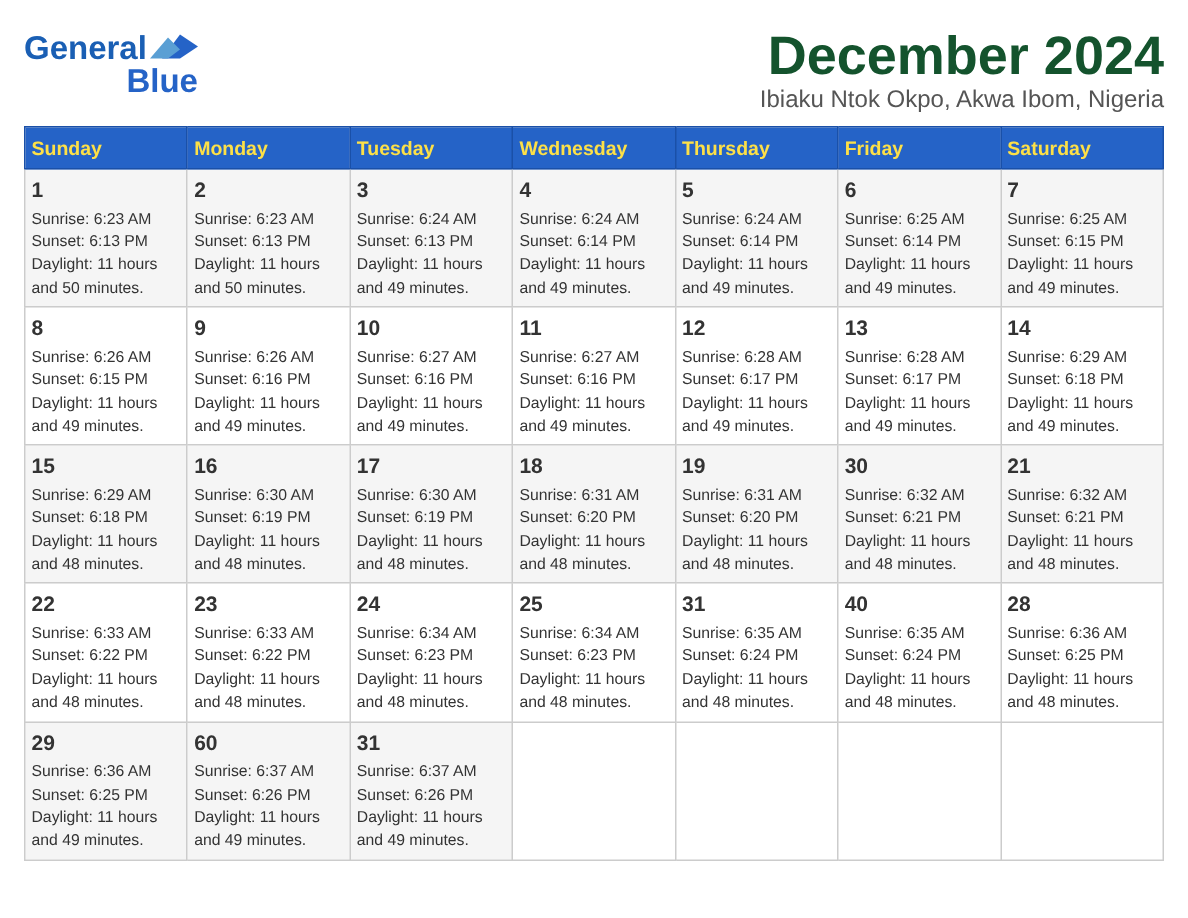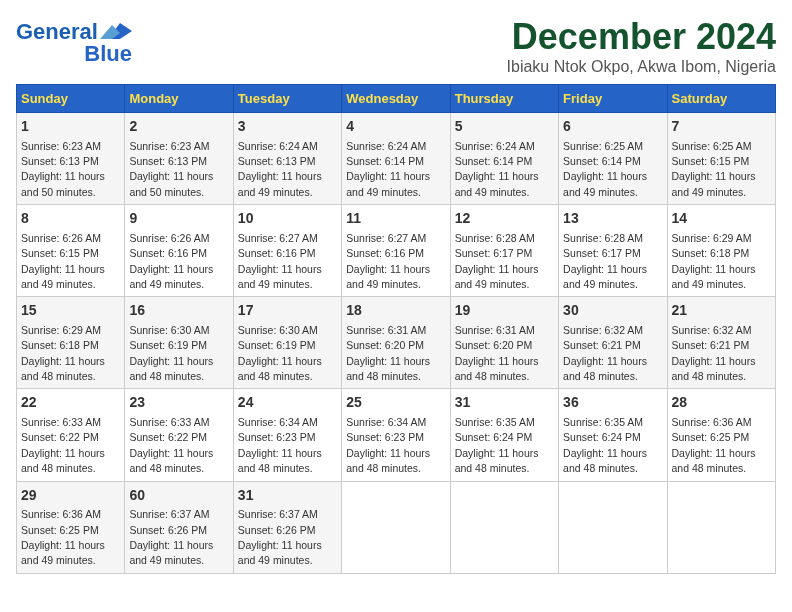--- a/index.html
+++ b/index.html
@@ -145,21 +145,21 @@
         <td><span class="day-number">19</span><span class="day-info">Sunrise: 6:31 AM<br>Sunset: 6:20 PM<br>Daylight: 11 hours and 48 minutes.</span></td>
         <td><span class="day-number">30</span><span class="day-info">Sunrise: 6:32 AM<br>Sunset: 6:21 PM<br>Daylight: 11 hours and 48 minutes.</span></td>
         <td><span class="day-number">21</span><span class="day-info">Sunrise: 6:32 AM<br>Sunset: 6:21 PM<br>Daylight: 11 hours and 48 minutes.</span></td>
       </tr>
       <tr>
         <td><span class="day-number">22</span><span class="day-info">Sunrise: 6:33 AM<br>Sunset: 6:22 PM<br>Daylight: 11 hours and 48 minutes.</span></td>
         <td><span class="day-number">23</span><span class="day-info">Sunrise: 6:33 AM<br>Sunset: 6:22 PM<br>Daylight: 11 hours and 48 minutes.</span></td>
         <td><span class="day-number">24</span><span class="day-info">Sunrise: 6:34 AM<br>Sunset: 6:23 PM<br>Daylight: 11 hours and 48 minutes.</span></td>
         <td><span class="day-number">25</span><span class="day-info">Sunrise: 6:34 AM<br>Sunset: 6:23 PM<br>Daylight: 11 hours and 48 minutes.</span></td>
         <td><span class="day-number">31</span><span class="day-info">Sunrise: 6:35 AM<br>Sunset: 6:24 PM<br>Daylight: 11 hours and 48 minutes.</span></td>
-        <td><span class="day-number">36</span><span class="day-info">Sunrise: 6:35 AM<br>Sunset: 6:24 PM<br>Daylight: 11 hours and 48 minutes.</span></td>
+        <td><span class="day-number">40</span><span class="day-info">Sunrise: 6:35 AM<br>Sunset: 6:24 PM<br>Daylight: 11 hours and 48 minutes.</span></td>
         <td><span class="day-number">28</span><span class="day-info">Sunrise: 6:36 AM<br>Sunset: 6:25 PM<br>Daylight: 11 hours and 48 minutes.</span></td>
       </tr>
       <tr>
         <td><span class="day-number">29</span><span class="day-info">Sunrise: 6:36 AM<br>Sunset: 6:25 PM<br>Daylight: 11 hours and 49 minutes.</span></td>
         <td><span class="day-number">60</span><span class="day-info">Sunrise: 6:37 AM<br>Sunset: 6:26 PM<br>Daylight: 11 hours and 49 minutes.</span></td>
         <td><span class="day-number">31</span><span class="day-info">Sunrise: 6:37 AM<br>Sunset: 6:26 PM<br>Daylight: 11 hours and 49 minutes.</span></td>
         <td class="empty-cell"></td>
         <td class="empty-cell"></td>
         <td class="empty-cell"></td>
         <td class="empty-cell"></td>

